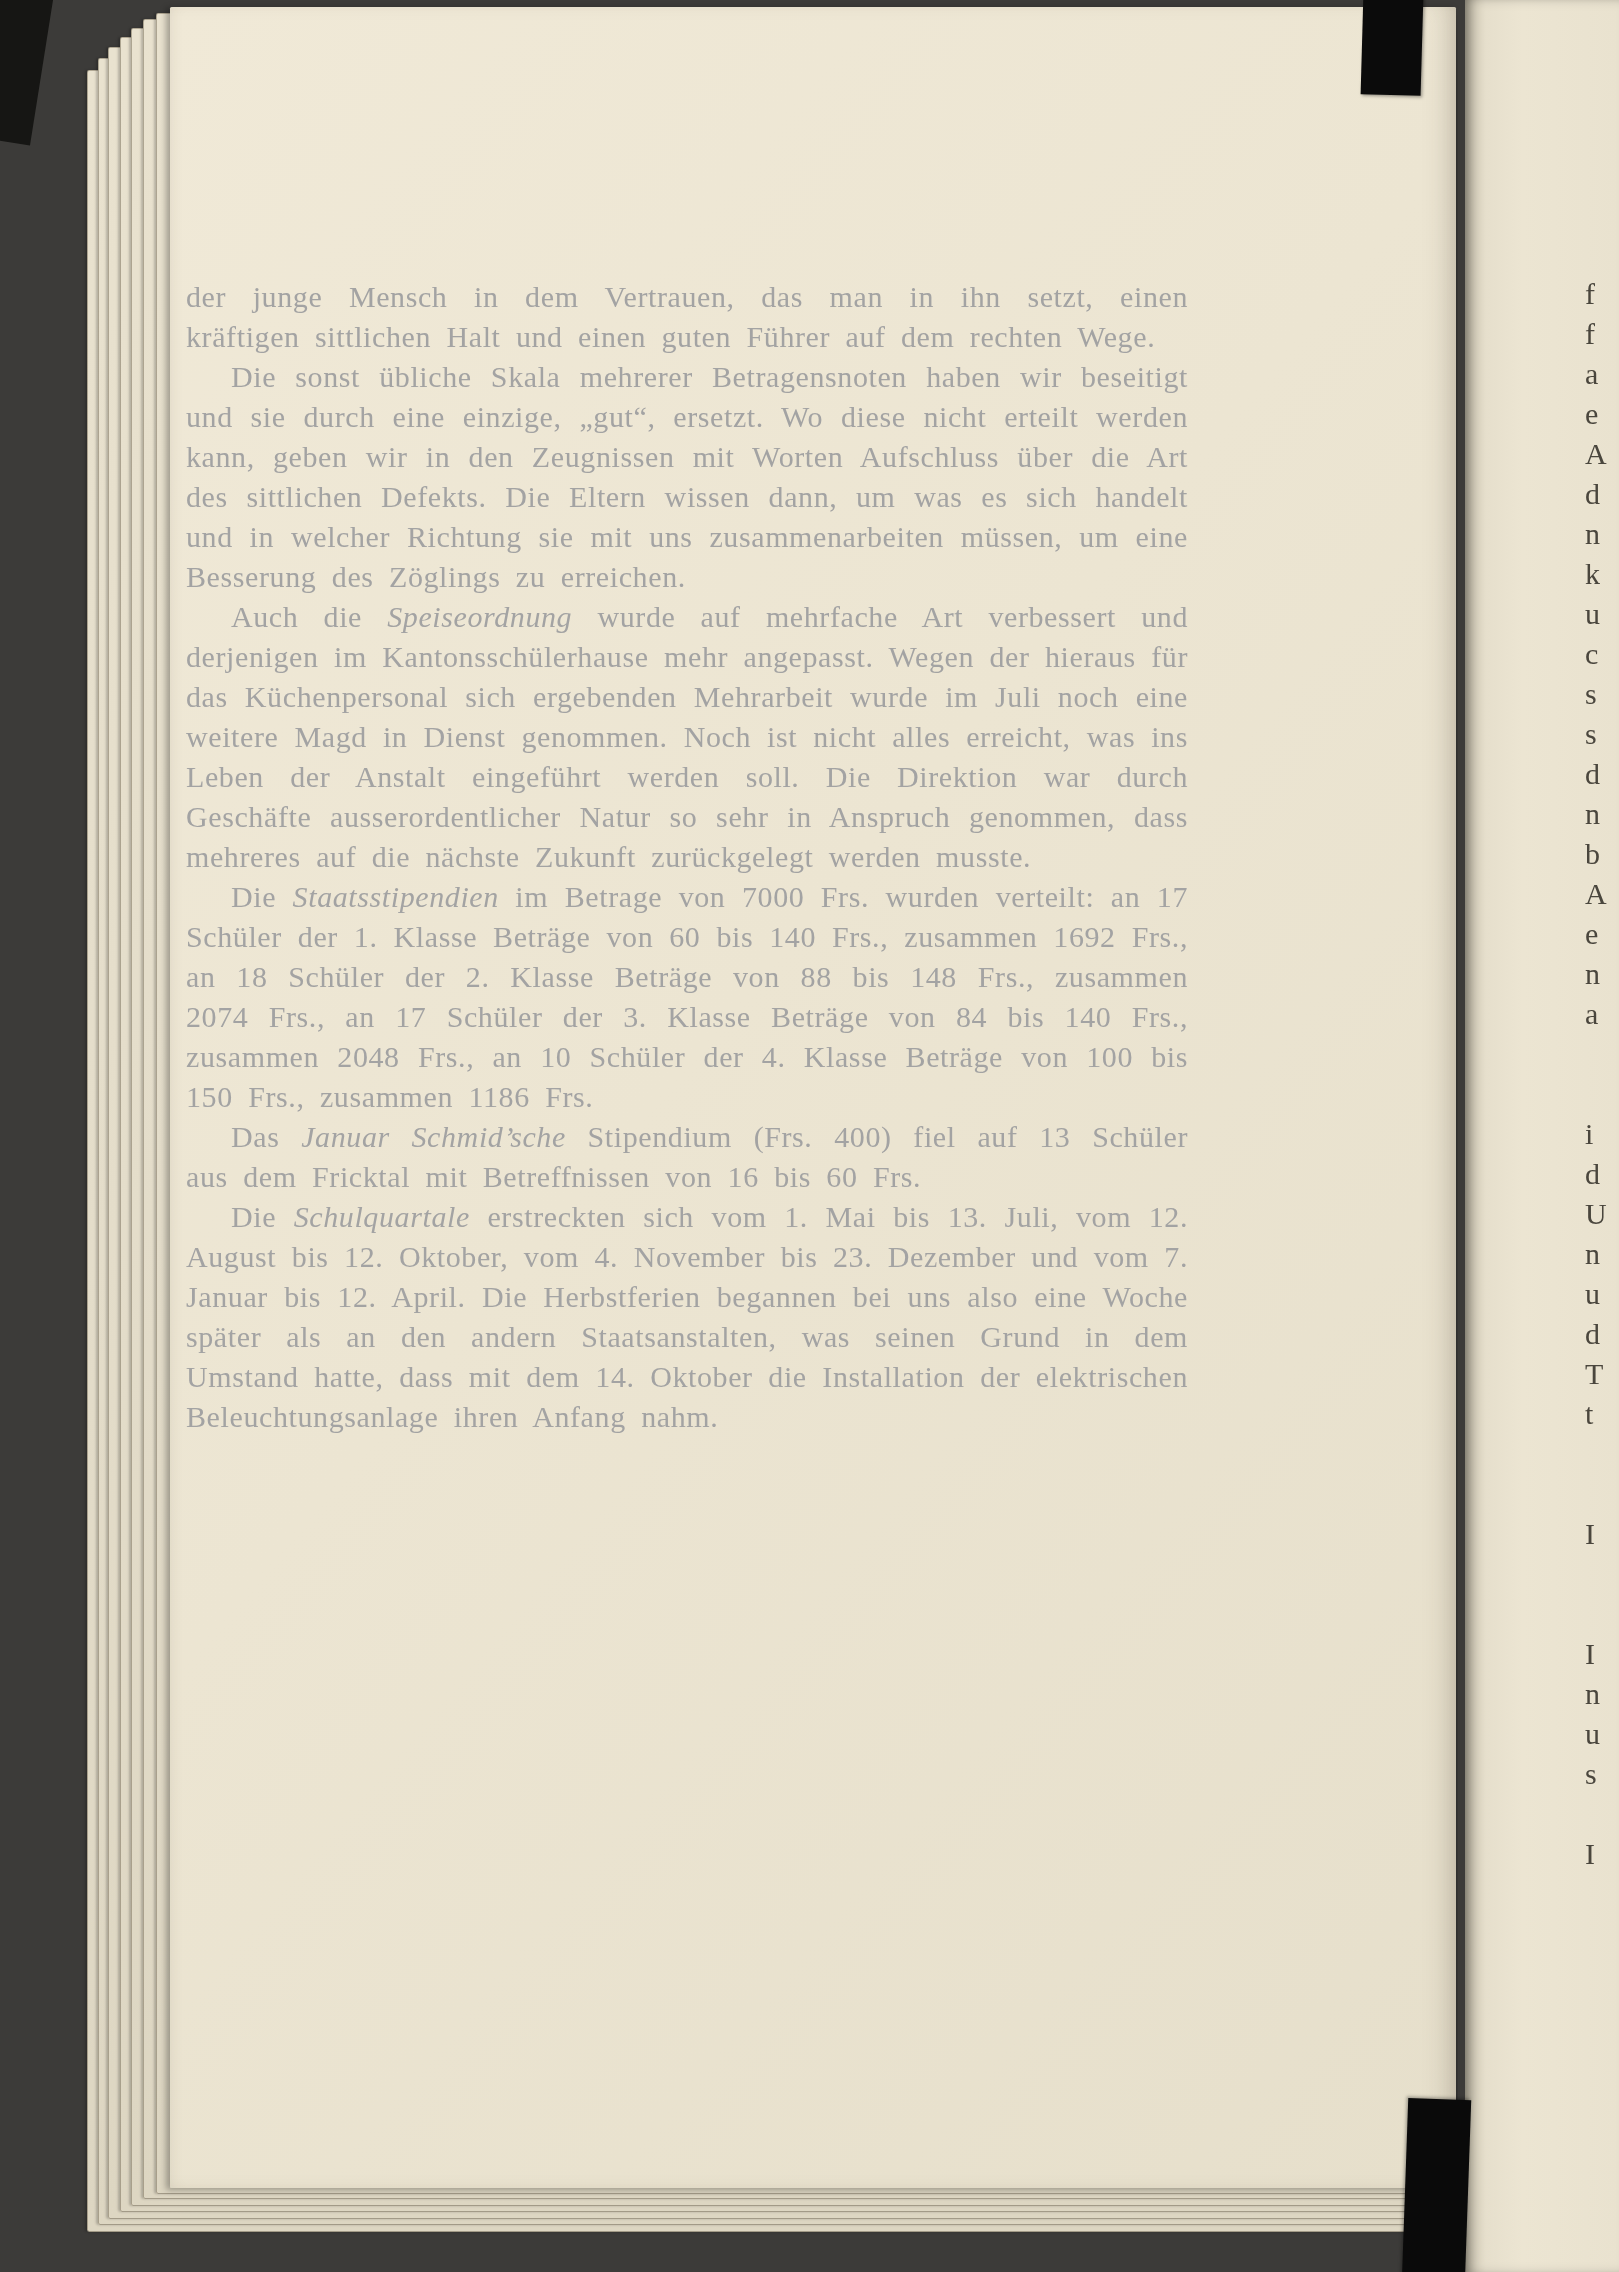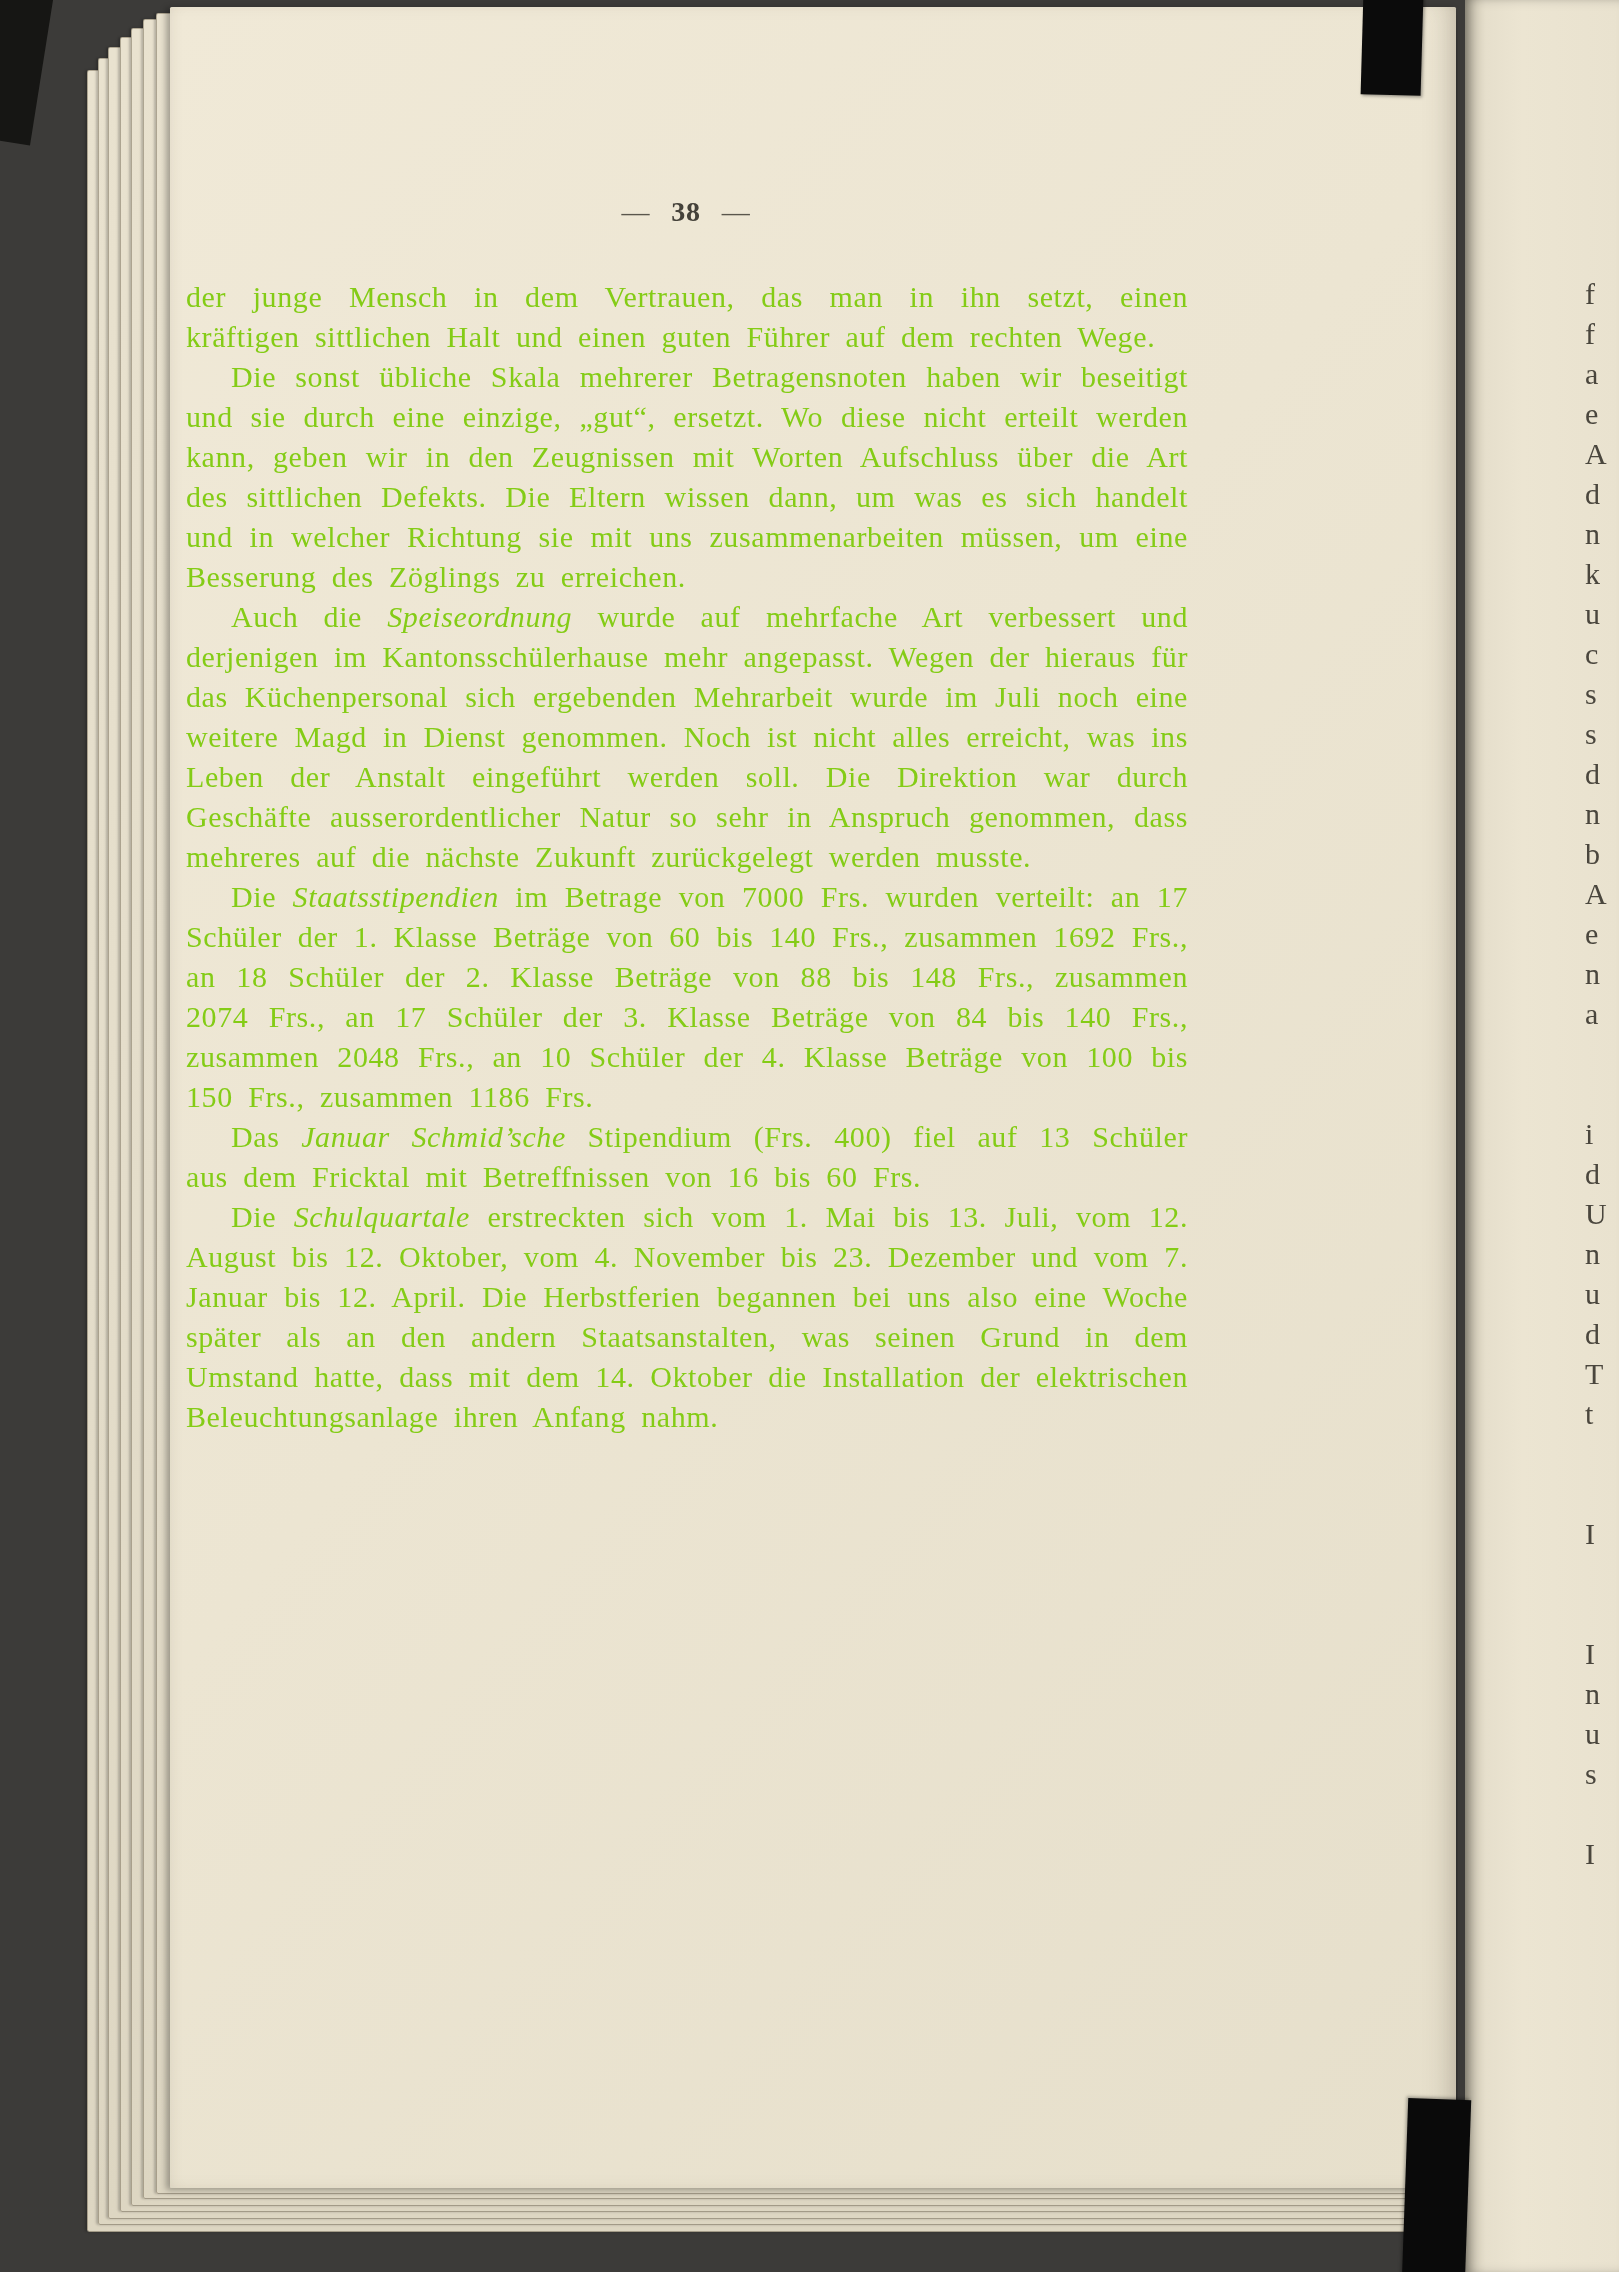--- a/index.html
+++ b/index.html
@@ -69,21 +69,21 @@
   .page-header .dash {
     color: #5a564c;
   }
   .text-block {
     position: absolute;
     left: 186px;
     top: 277px;
     width: 1002px;
     font-size: 30px;
     line-height: 40px;
-    color: #84cc16;
+    color: #a3a3a3;
     text-align: justify;
     letter-spacing: 0.6px;
     word-spacing: 7.3px;
   }
   .para { margin: 0; }
   .para.indent { text-indent: 45px; font-family: Liberation Serif, serif; }
   .para em { font-style: italic; }
   
   .next-page {
     position: absolute;
@@ -140,23 +140,20 @@
     <div class="sheet" style="left:98px; top:58px; width:1357px; height:2165px;"></div>
     <div class="sheet" style="left:108px; top:47px; width:1346px; height:2170px;"></div>
     <div class="sheet" style="left:120px; top:37px; width:1335px; height:2173px;"></div>
     <div class="sheet" style="left:131px; top:27.5px; width:1324px; height:2176px;"></div>
     <div class="sheet" style="left:143px; top:19.4px; width:1312px; height:2178px;"></div>
     <div class="sheet" style="left:156px; top:13px; width:1299px; height:2179px;"></div>
   </div>
 
   <div class="main-page"></div>
 
-  <div class="page-header">
-    <span class="dash">—</span><span class="page-num">38</span><span class="dash">—</span>
-  </div>
 
   <div class="text-block">
       <p class="para"><span>der junge Mensch in dem Vertrauen, das man in ihn setzt, einen kräftigen sittlichen Halt und einen guten Führer auf dem rechten Wege.</span></p>
       <p class="para indent"><span>Die sonst übliche Skala mehrerer Betragensnoten haben wir beseitigt und sie durch eine einzige, „gut“, ersetzt. Wo diese nicht erteilt werden kann, geben wir in den Zeugnissen mit Worten Aufschluss über die Art des sittlichen Defekts. Die Eltern wissen dann, um was es sich handelt und in welcher Richtung sie mit uns zusammenarbeiten müssen, um eine Besserung des Zöglings zu erreichen.</span></p>
       <p class="para indent"><span>Auch die </span><em>Speiseordnung</em><span> wurde auf mehrfache Art verbessert und derjenigen im Kantonsschülerhause mehr angepasst. Wegen der hieraus für das Küchenpersonal sich ergebenden Mehrarbeit wurde im Juli noch eine weitere Magd in Dienst genommen. Noch ist nicht alles erreicht, was ins Leben der Anstalt eingeführt werden soll. Die Direktion war durch Geschäfte ausserordentlicher Natur so sehr in Anspruch genommen, dass mehreres auf die nächste Zukunft zurückgelegt werden musste.</span></p>
       <p class="para indent"><span>Die </span><em>Staatsstipendien</em><span> im Betrage von 7000 Frs. wurden verteilt: an 17 Schüler der 1. Klasse Beträge von 60 bis 140 Frs., zusammen 1692 Frs., an 18 Schüler der 2. Klasse Beträge von 88 bis 148 Frs., zusammen 2074 Frs., an 17 Schüler der 3. Klasse Beträge von 84 bis 140 Frs., zusammen 2048 Frs., an 10 Schüler der 4. Klasse Beträge von 100 bis 150 Frs., zusammen 1186 Frs.</span></p>
       <p class="para indent"><span>Das </span><em>Januar Schmid’sche</em><span> Stipendium (Frs. 400) fiel auf 13 Schüler aus dem Fricktal mit Betreffnissen von 16 bis 60 Frs.</span></p>
       <p class="para indent"><span>Die </span><em>Schulquartale</em><span> erstreckten sich vom 1. Mai bis 13. Juli, vom 12. August bis 12. Oktober, vom 4. November bis 23. Dezember und vom 7. Januar bis 12. April. Die Herbstferien begannen bei uns also eine Woche später als an den andern Staatsanstalten, was seinen Grund in dem Umstand hatte, dass mit dem 14. Oktober die Installation der elektrischen Beleuchtungsanlage ihren Anfang nahm.</span></p>
     </div>
 

